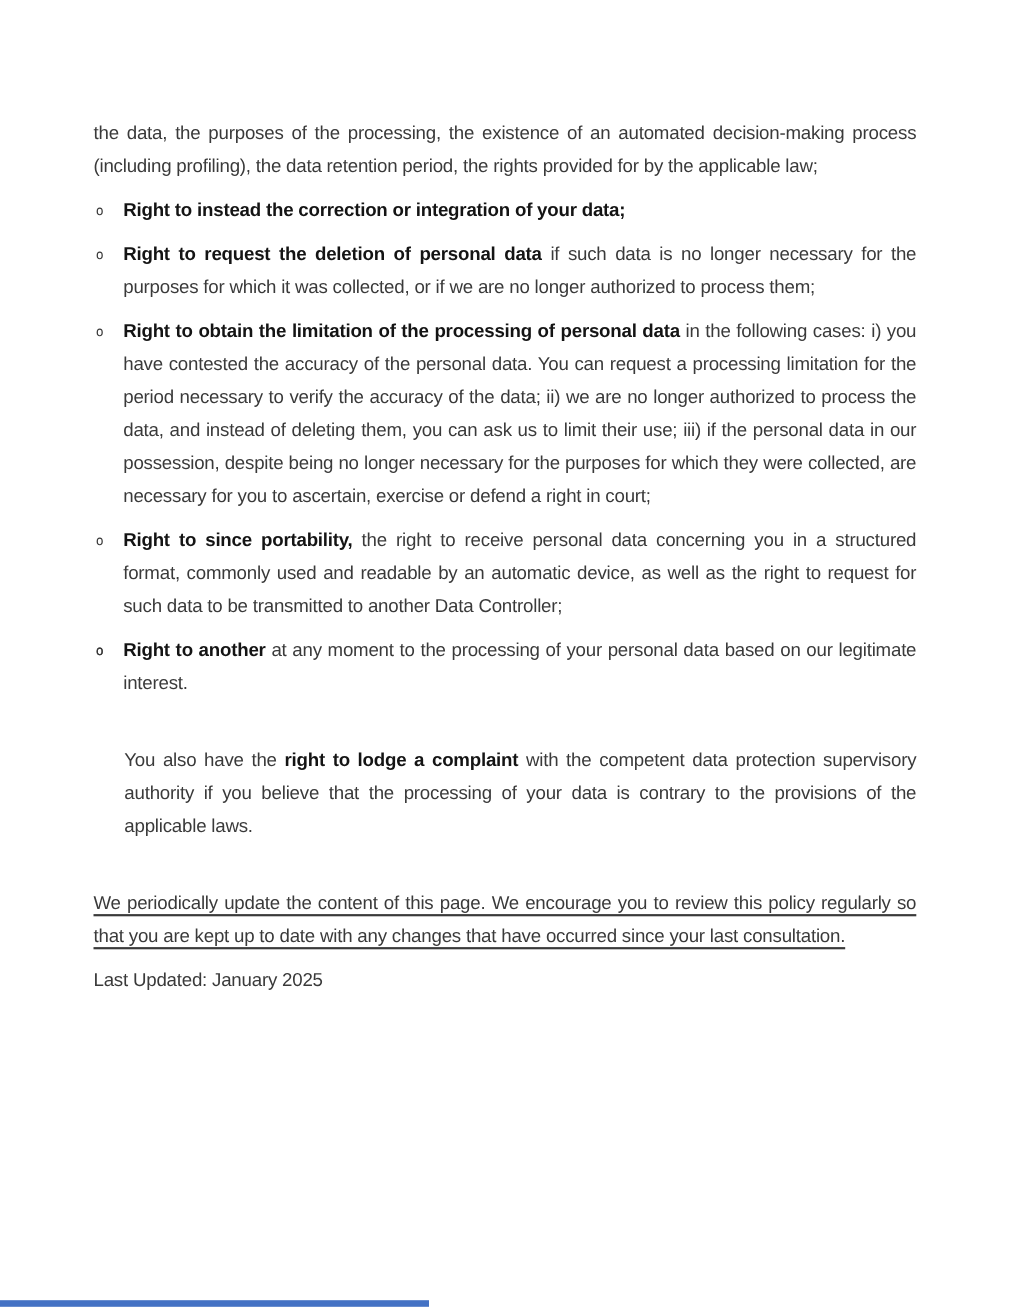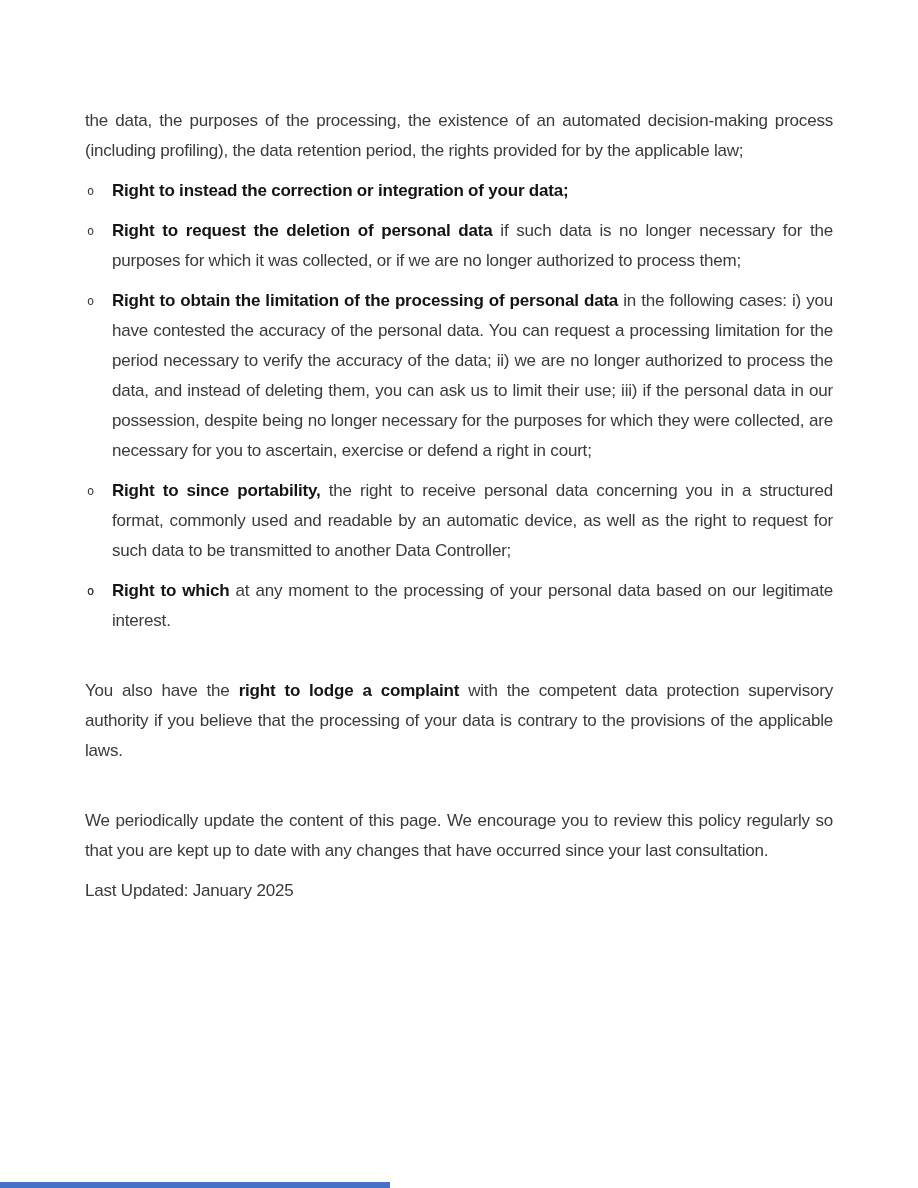--- a/index.html
+++ b/index.html
@@ -35,22 +35,23 @@
     left: 2px;
     top: 0;
     width: 20px;
     font-family: "DejaVu Sans Mono", monospace;
     font-size: 12px;
     line-height: 30px;
     color: #3a3a3a;
     text-align: left;
   }
   b, strong { font-weight: 700; color: #141414; letter-spacing: -0.2px; }
-  .spacer-before { margin-top: 40px; }
+  .spacer-before { margin-top: 40px; margin-left: 28px; }
   .underlined {
+    text-decoration: underline;
     text-decoration-thickness: 1.5px;
     text-underline-offset: 5px;
     text-decoration-color: #3a3a3a;
     margin-top: 40px;
   }
   .accent-bar {
     position: absolute;
     left: 0;
     bottom: 0;
     width: 390px;
@@ -84,21 +85,21 @@
     <span class="marker">o</span>
     <span><b>Right to since portability,</b><span> the right to receive personal data concerning you in a structured format, commonly used and readable by an automatic device, as well as the right to request for such data to be transmitted to another Data Controller;</span></span>
   </div>
 
   <div class="bullet">
     <span class="marker">o</span>
   </div>
 
   <div class="bullet">
     <span class="marker">o</span>
-    <span><b>Right to which</b><span> at any moment to the processing of your personal data based on our legitimate interest.</span></span>
+    <span><b>Right to another</b><span> at any moment to the processing of your personal data based on our legitimate interest.</span></span>
   </div>
 
   <p class="para spacer-before"><span>You also have the </span><b>right to lodge a complaint</b><span> with the competent data protection supervisory authority if you believe that the processing of your data is contrary to the provisions of the applicable laws.</span></p>
 
   <p class="para underlined">We periodically update the content of this page. We encourage you to review this policy regularly so that you are kept up to date with any changes that have occurred since your last consultation.</p>
 
   <p class="para">Last Updated: January 2025</p>
 
 </div>
 

